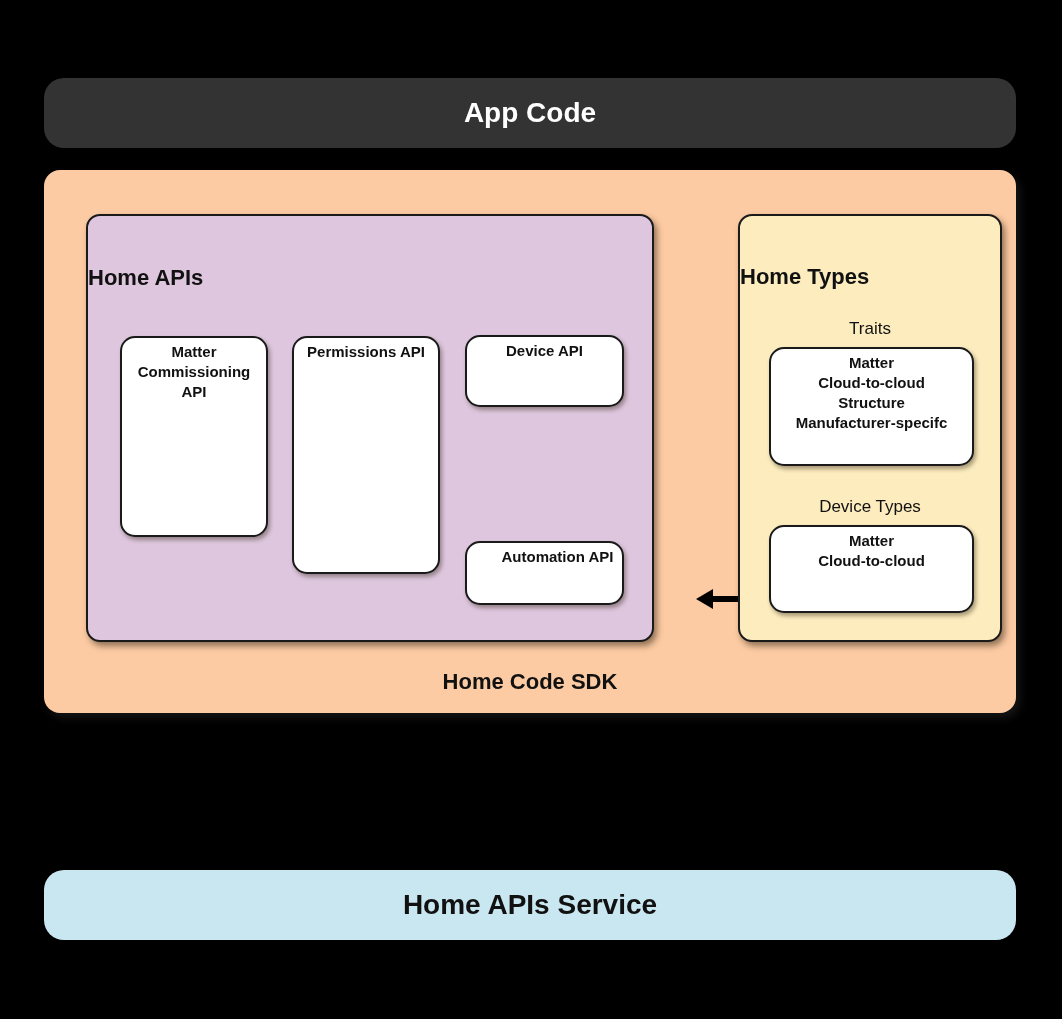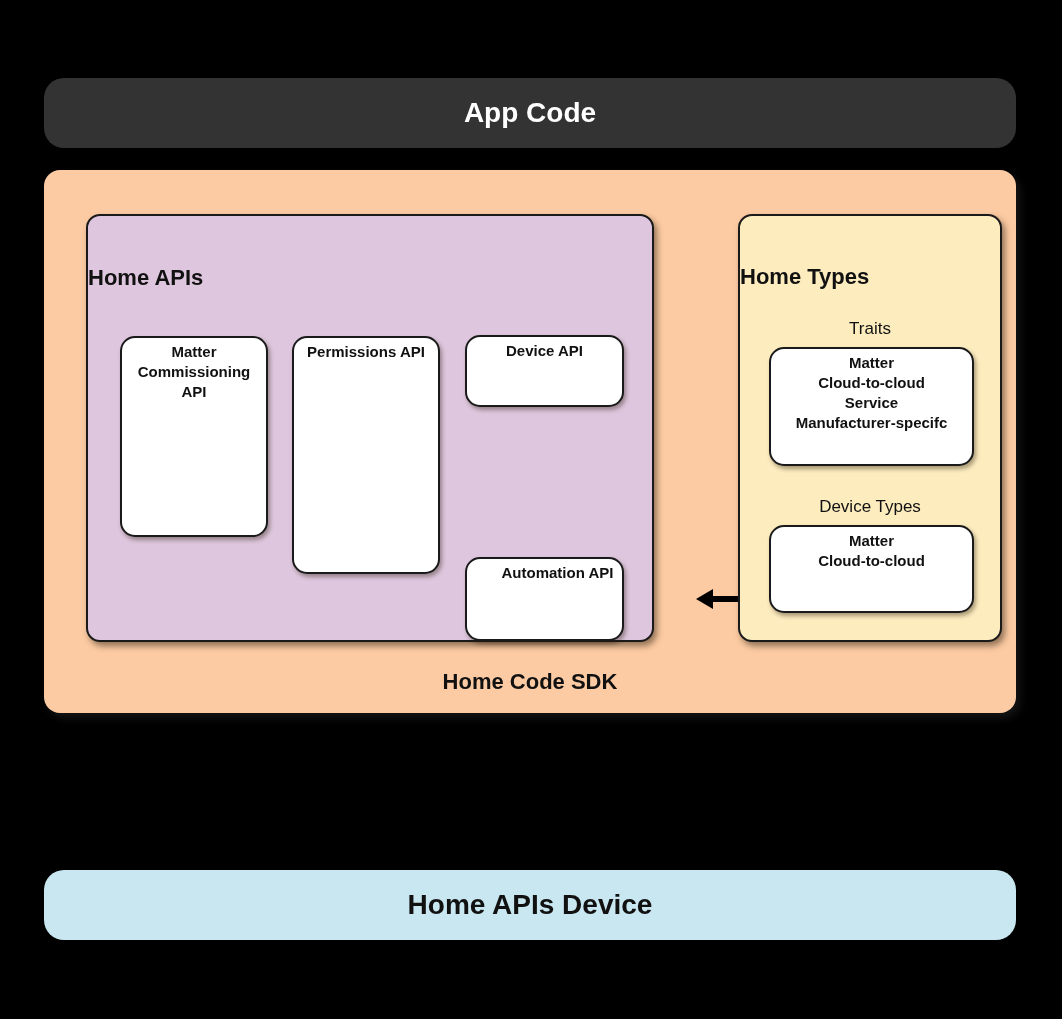--- a/index.html
+++ b/index.html
@@ -114,21 +114,21 @@
     color: var(--text_dark, #111);
     box-sizing: border-box;
     line-height: 20px;
     padding: 4px;
   }
   
   #card-matter        { left: 32px;  top: 120px; width: 148px; height: 201px; }
   #card-permissions   { left: 204px; top: 120px; width: 148px; height: 238px; }
   #card-device        { left: 377px; top: 119px; width: 159px; height: 72px; }
   #card-structure     { left: 377px; top: 221px; width: 159px; height: 72px; }
-  #card-automation    { left: 377px; top: 341px; width: 159px; height: 84px; padding-left: 30px; }
+  #card-automation    { left: 377px; top: 325px; width: 159px; height: 64px; padding-left: 30px; }
   
   #traits-label        { top: 103px; }
   #card-traits         { left: 29px; top: 131px; width: 205px; height: 119px; }
   #device-types-label  { top: 281px; }
   #card-device-types   { left: 29px; top: 309px; width: 205px; height: 88px; }
   #arrow {
     position: absolute;
     left: 650px;
     top: 412px;
     width: 66px;
@@ -167,30 +167,30 @@
       <polygon points="2,17 19,7 19,27" fill="#000000"></polygon>
       <polygon points="64,17 47,7 47,27" fill="#000000"></polygon>
     </svg>
 
     <div id="home-types" class="panel">
       <div class="panel-title">Home Types</div>
       <div id="traits-label" class="sub-label">Traits</div>
       <div id="card-traits" class="card">
         <div>Matter</div>
         <div>Cloud-to-cloud</div>
-        <div>Service</div>
+        <div>Structure</div>
         <div>Manufacturer-specifc</div>
       </div>
       <div id="device-types-label" class="sub-label">Device Types</div>
       <div id="card-device-types" class="card">
         <div>Matter</div>
         <div>Cloud-to-cloud</div>
       </div>
     </div>
 
     <div id="sdk-label">Home Code SDK</div>
   </div>
 
   <div id="service" class="banner">
-    <span>Home APIs Device</span>
+    <span>Home APIs Service</span>
   </div>
 
 </div>
 
 </body></html>

